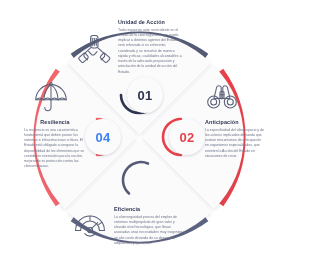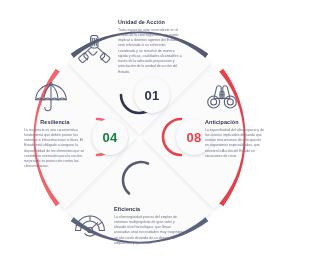--- a/index.html
+++ b/index.html
@@ -54,21 +54,21 @@
   .icon-left{left:31px;top:78px;}
   .icon-right{left:202px;top:78px;}
   .icon-bottom{left:70px;top:203px;}
 
   
   .num{
     position:absolute;
     width:44px;height:44px;
   }
   .num .disc{
-    position:absolute;left:17px;top:4px;
+    position:absolute;left:10px;top:4px;
     width:36px;height:36px;border-radius:50%;
     background:#fbfbfc;
     box-shadow:0 1px 3px rgba(60,65,90,.20);
     display:flex;align-items:center;justify-content:center;
   }
   .num .lbl{
     font-size:13px;font-weight:bold;letter-spacing:.2px;
     line-height:1;
   }
   .num svg{position:absolute;left:0;top:0;}
@@ -176,36 +176,36 @@
     <div class="disc">
       <span class="lbl" style="color:#2f3550">01</span>
     </div>
   </div>
 
   <div class="num num-02">
     <svg width="44" height="44" viewBox="0 0 44 44">
       <path d="M 22 4.0 A 18 18 0 1 0 22 40.0" fill="none" stroke="#e8414a" stroke-width="2.6" stroke-linecap="round"></path>
     </svg>
     <div class="disc">
-      <span class="lbl" style="color:#e8414a">08</span>
+      <span class="lbl" style="color:#e8414a">02</span>
     </div>
   </div>
 
   <div class="num num-03">
     <svg width="44" height="44" viewBox="0 0 44 44">
       <path d="M 31.0 6.5 A 18 18 0 0 0 12.0 36.5" fill="none" stroke="#555b75" stroke-width="2.6" stroke-linecap="round"></path>
     </svg>
   </div>
 
   <div class="num num-04">
     <svg width="44" height="44" viewBox="0 0 44 44">
       <path d="M 22 4.0 A 18 18 0 0 1 22 40.0" fill="none" stroke="#f4666c" stroke-width="2.6" stroke-linecap="round"></path>
     </svg>
     <div class="disc">
-      <span class="lbl" style="color:#15803d">04</span>
+      <span class="lbl" style="color:#3b82f6">04</span>
     </div>
   </div>
 
   <div class="panel panel-top">
     <div class="head">Unidad de Acción</div>
     <div class="body">Toda respuesta ante un incidente en el ámbito de la ciberseguridad que pueda implicar a distintos agentes del Estado se verá reforzada si es coherente, coordinada y se resuelve de manera rápida y eficaz, cualidades alcanzables a través de la adecuada preparación y articulación de la unidad de acción del Estado.</div>
   </div>
 
   <div class="panel panel-right">
     <div class="head">Anticipación</div>

